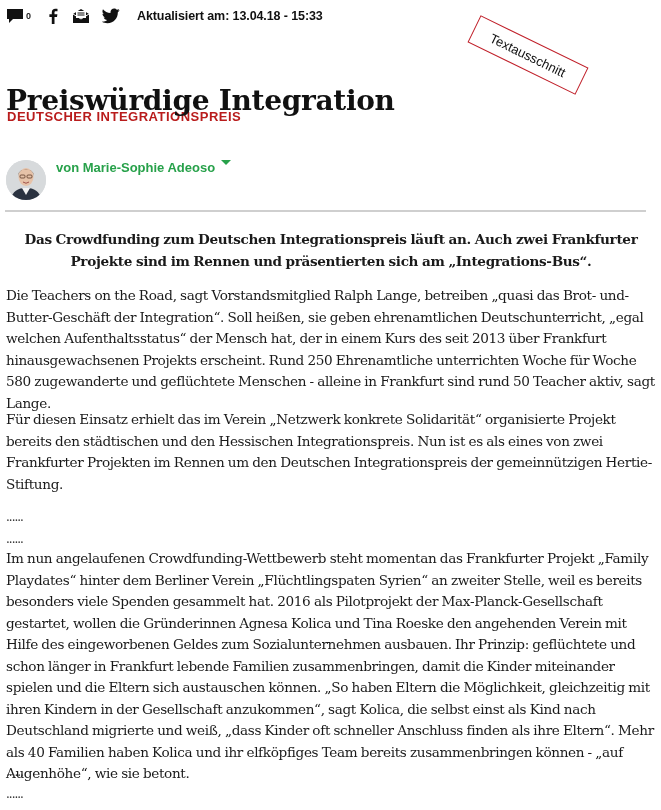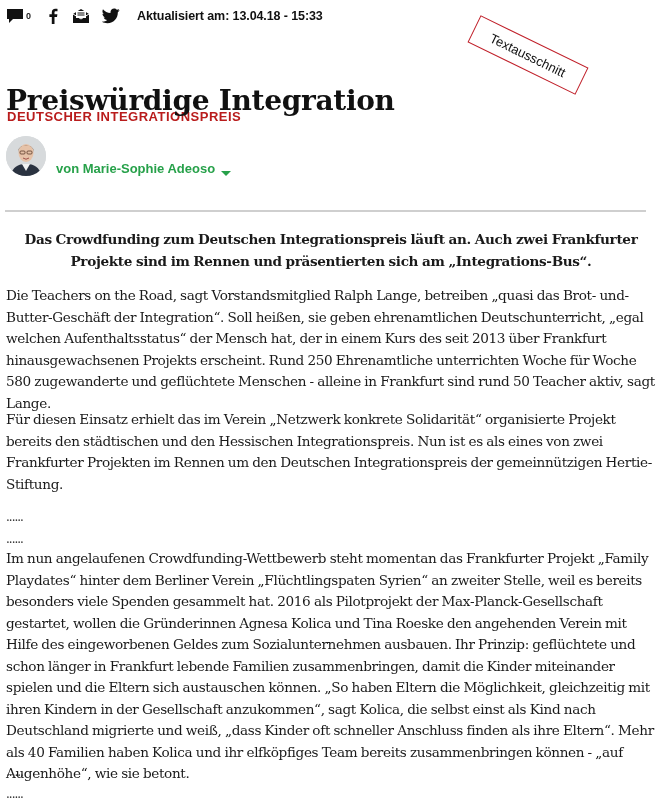--- a/index.html
+++ b/index.html
@@ -20,21 +20,21 @@
       position: absolute; left: 468px; top: 40px; width: 118px; height: 28px;
       border: 1.4px solid #c0202a; background: #fff;
       transform: rotate(26deg); transform-origin: center;
       display: flex; align-items: center; justify-content: center;
       font-family: "Liberation Sans", "DejaVu Sans", sans-serif; font-size: 13px; color: #111;
     }
 
     .kicker { position: absolute; left: 7px; top: 62px; font-size: 13px; font-weight: bold; color: #b91c1c; letter-spacing: 0.5px; margin-top: 47px; }
     .headline { position: absolute; left: 6px; top: 84px; margin: 0; font-size: 28px; font-weight: bold; color: #111; letter-spacing: -0.3px; }
 
-    .author { position: absolute; left: 6px; top: 136px; display: flex; align-items: flex-end; }
+    .author { position: absolute; left: 6px; top: 160px; display: flex; align-items: flex-start; }
     .avatar { width: 40px; height: 40px; border-radius: 50%; overflow: hidden; background: #d9dcde; position: relative; }
     .author-name { margin-left: 10px; font-size: 13px; font-weight: bold; color: #27a14a; cursor: pointer; }
     .caret { display: inline-block; margin-left: 6px; width: 0; height: 0; border-left: 5px solid transparent; border-right: 5px solid transparent; border-top: 5px solid #27a14a; vertical-align: middle; cursor: pointer; }
 
     .divider { position: absolute; left: 5px; top: 210px; width: 641px; height: 2px; background: #cfcfcf; }
 
     .body-text { position: absolute; left: 6px; width: 650px; margin: 0; font-size: 13.6px; line-height: 21.5px; letter-spacing: -0.35px; word-spacing: -0.5px; color: #1a1a1a; }
     .lead { top: 229px; font-weight: bold; text-align: center; }
     .p1 { top: 285px; }
     .p2 { top: 409px; }

